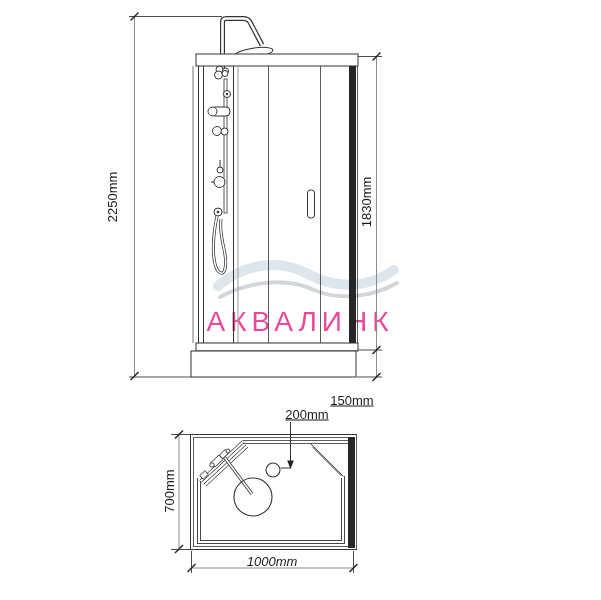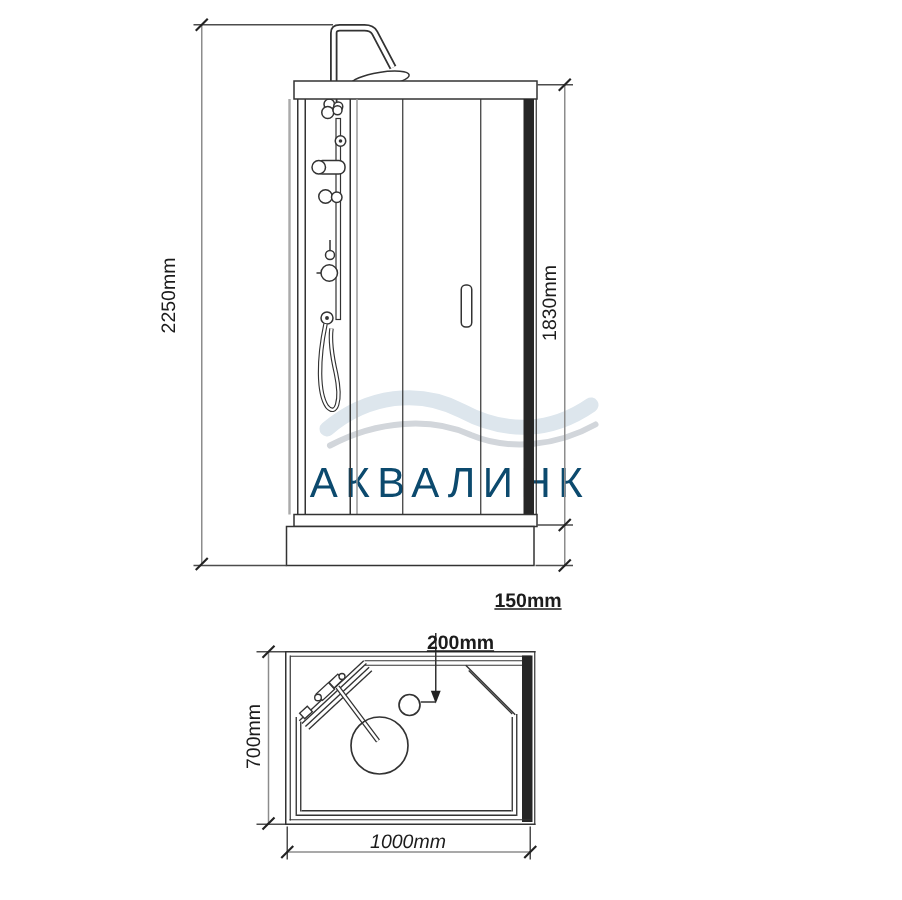--- a/index.html
+++ b/index.html
@@ -6,24 +6,24 @@
   .canvas{
     position:relative;width:601px;height:600px;background:#fff;overflow:hidden;
     font-family:"Liberation Sans", sans-serif;
   }
   .canvas svg{position:absolute;left:0;top:0;}
   .dim-label{
     position:absolute;font-size:13px;color:#1c1c1c;white-space:nowrap;
     transform:translate(-50%,-50%);line-height:1;
   }
   .dim-label.vert{transform:translate(-50%,-50%) rotate(-90deg);}
-  .dim-label.underlined{text-decoration:underline;font-weight:bold;}
+  .dim-label.underlined{text-decoration:underline;}
   .watermark-text{
     position:absolute;left:300px;top:322px;transform:translate(-50%,-50%);
-    font-size:28px;letter-spacing:5px;color:#0c4a6e;font-weight:500;
+    font-size:28px;letter-spacing:5px;color:#ec4899;font-weight:500;
     white-space:nowrap;user-select:none;
   }
 </style>
 </head>
 <body>
 
 <div class="canvas">
 
   <div class="watermark-text">АКВАЛИНК</div>
 
@@ -169,19 +169,19 @@
       </g>
     </g>
   </svg>
 
   <div class="dim-label vert" style="left:112px;top:197px;">2250mm</div>
 
   <div class="dim-label vert" style="left:366px;top:202px;">1830mm</div>
 
   <div class="dim-label underlined" style="left:352px;top:400px;">150mm</div>
 
-  <div class="dim-label underlined" style="left:307px;top:414px;margin-top:14px;">200mm</div>
+  <div class="dim-label underlined" style="left:307px;top:414px;">200mm</div>
 
   <div class="dim-label vert" style="left:169px;top:491px;">700mm</div>
 
   <div class="dim-label" style="left:272px;top:561px;font-style:italic;">1000mm</div>
 
 </div>
 
 </body></html>

